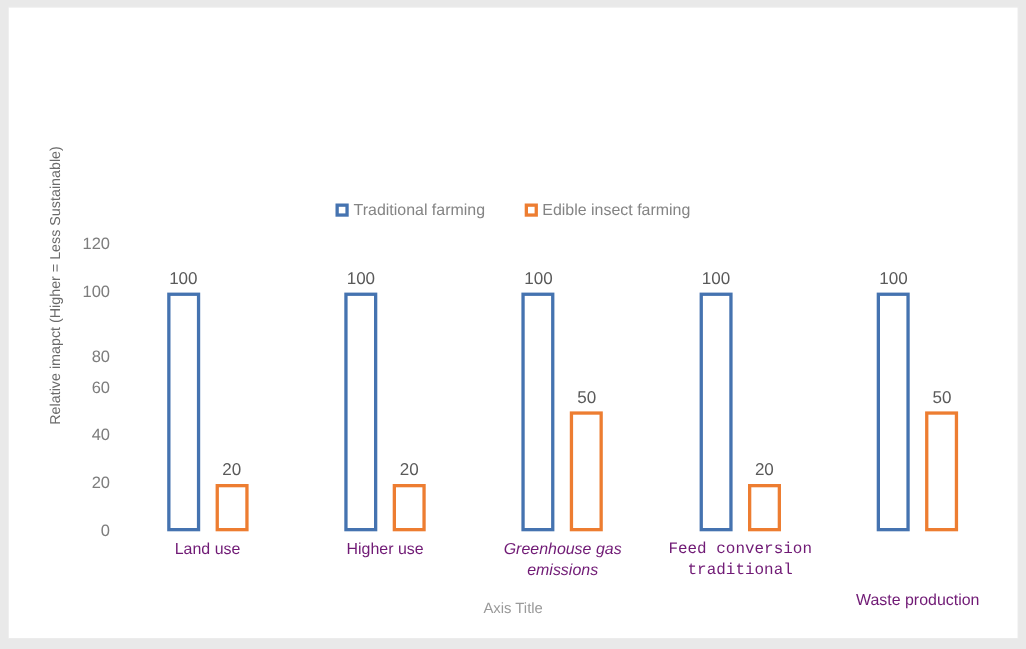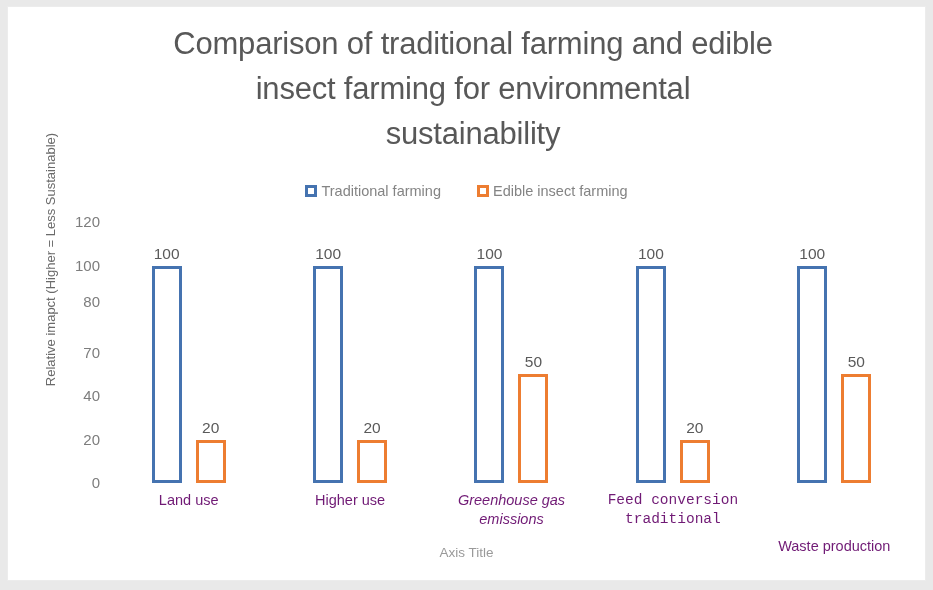--- a/index.html
+++ b/index.html
@@ -153,45 +153,40 @@
     color: #9a9a9a;
     font-size: 13.5px;
   }
 </style>
 </head>
 <body>
 
 <div id="screenshot">
   <div id="chart-canvas">
 
-    <div id="chart-title">
-      <div>Comparison of traditional farming and edible</div>
-      <div>insect farming for environmental</div>
-      <div>sustainability</div>
-    </div>
 
     <div id="legend">
       <div class="legend-entry">
         <span class="legend-swatch series-0"></span>
         <span class="legend-label">Traditional farming</span>
       </div>
       <div class="legend-entry">
         <span class="legend-swatch series-1"></span>
         <span class="legend-label">Edible insect farming</span>
       </div>
     </div>
 
     <div id="y-axis-title">Relative imapct (Higher = Less Sustainable)</div>
 
     <div id="y-ticks">
         <div class="y-tick" style="left: 52px; top: 468px;">0</div>
         <div class="y-tick" style="left: 52px; top: 424.5px;">20</div>
         <div class="y-tick" style="left: 52px; top: 381px;">40</div>
-        <div class="y-tick" style="left: 52px; top: 337.5px;">70</div>
-        <div class="y-tick" style="left: 52px; top: 287px;">80</div>
+        <div class="y-tick" style="left: 52px; top: 337.5px;">60</div>
+        <div class="y-tick" style="left: 52px; top: 310px;">80</div>
         <div class="y-tick" style="left: 52px; top: 250.5px;">100</div>
         <div class="y-tick" style="left: 52px; top: 207px;">120</div>
       </div>
 
     <div id="plot-area">
         <div class="group" style="left: 0px; width: 161.4px;">
           <div class="bar-wrap" style="left: 43.7px; height: 217.5px;">
             <div class="bar series-0" style="height: 217.5px;"></div>
             <div class="bar-label" style="bottom: 221.5px;">100</div>
           </div>

